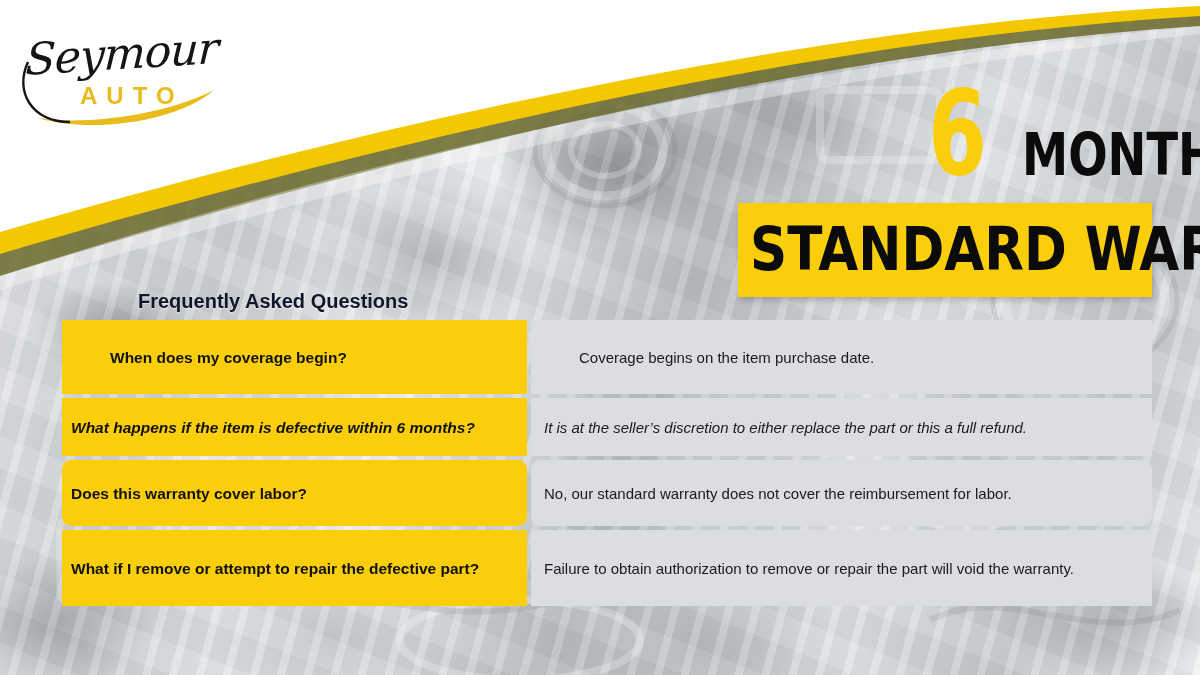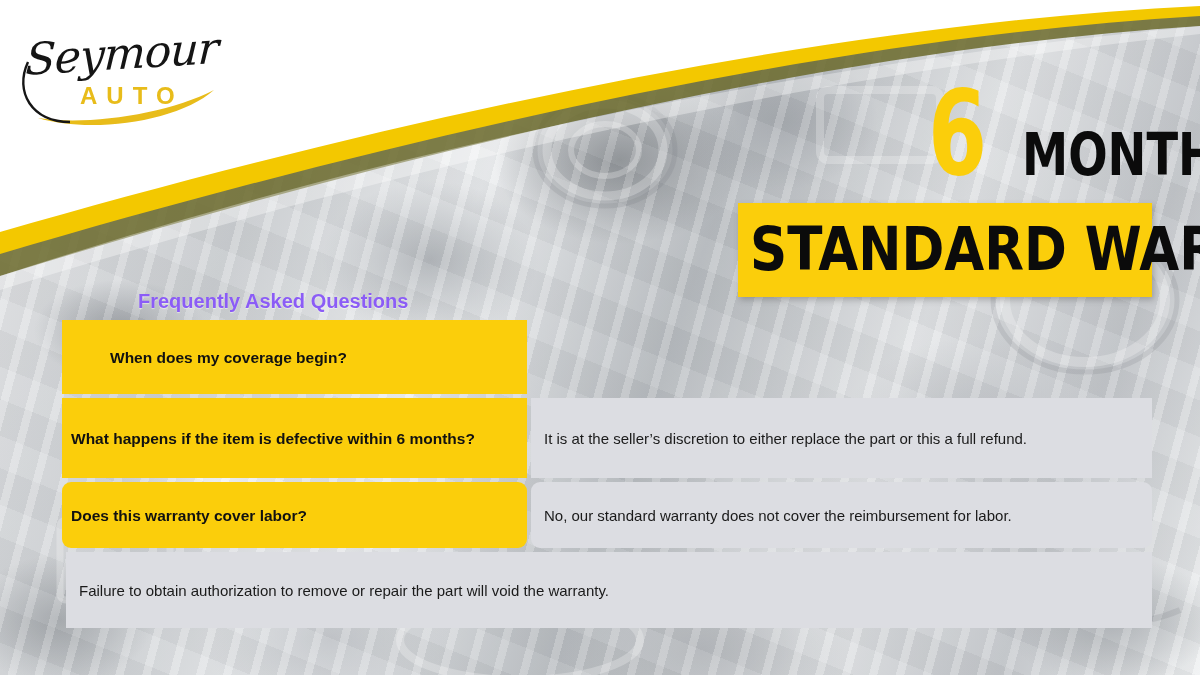--- a/index.html
+++ b/index.html
@@ -86,21 +86,21 @@
     font-family:"DejaVu Sans", sans-serif;
     font-weight:bold;font-size:60px;line-height:60px;color:#0b0b0b;
     transform:scaleX(.86);transform-origin:left top;
     white-space:nowrap;
   }
 
   
   .faq-heading{
     position:absolute;left:138px;top:290px;
     font-family:"Liberation Sans", sans-serif;
-    font-weight:bold;font-size:20px;color:#8b5cf6;
+    font-weight:bold;font-size:20px;color:#0f172a;
     text-shadow:0 1px 1px rgba(255,255,255,.5);
   }
 
   
   .faq-table{
     position:absolute;left:62px;top:320px;width:1090px;
   }
   .faq-row{display:flex;margin-bottom:4px;}
   .faq-q{
     width:465px;background:#FBCE0B;color:#111111;
@@ -112,21 +112,21 @@
   .spacer{width:4px;background:transparent;}
   .faq-a{
     flex:1;background:#DCDDE2;color:#1a1a1a;
     font-family:"Liberation Sans", sans-serif;
     font-weight:normal;font-size:15px;line-height:21px;
     padding:0 14px 0 13px;display:flex;align-items:center;
     text-align:justify;text-justify:inter-word;
     box-sizing:border-box;
   }
   .r1 .faq-q,.r1 .faq-a{height:74px;padding-left:48px;}
-  .r2 .faq-q,.r2 .faq-a{height:80px;}
+  .r2 .faq-q,.r2 .faq-a{height:58px;font-style:italic;}
   .r3 .faq-q,.r3 .faq-a{height:66px;border-radius:9px;}
   .r4 .faq-q,.r4 .faq-a{height:76px;}
   .faq-a.nojust{text-align:left;}
 </style>
 </head>
 <body>
 
 <div id="slide">
 
   <div class="bg-photo"></div>
@@ -177,34 +177,36 @@
     <div class="banner-text">STANDARD WARRANTY</div>
   </div>
 
   <div class="faq-heading">Frequently Asked Questions</div>
 
   <div class="faq-table">
 
     <div class="faq-row r1">
       <div class="faq-q">When does my coverage begin?</div>
       <div class="spacer"></div>
+      <div class="faq-a nojust">Coverage begins on the item purchase date.</div>
     </div>
 
     <div class="faq-row r2">
       <div class="faq-q">What happens if the item is defective within 6 months?</div>
       <div class="spacer"></div>
       <div class="faq-a">It is at the seller’s discretion to either replace the part or this a full refund.</div>
     </div>
 
     <div class="faq-row r3">
       <div class="faq-q">Does this warranty cover labor?</div>
       <div class="spacer"></div>
       <div class="faq-a">No, our standard warranty does not cover the reimbursement for labor.</div>
     </div>
 
     <div class="faq-row r4">
+      <div class="faq-q">What if I remove or attempt to repair the defective part?</div>
       <div class="spacer"></div>
       <div class="faq-a nojust">Failure to obtain authorization to remove or repair the part will void the warranty.</div>
     </div>
 
   </div>
 
 </div>
 
 </body></html>

